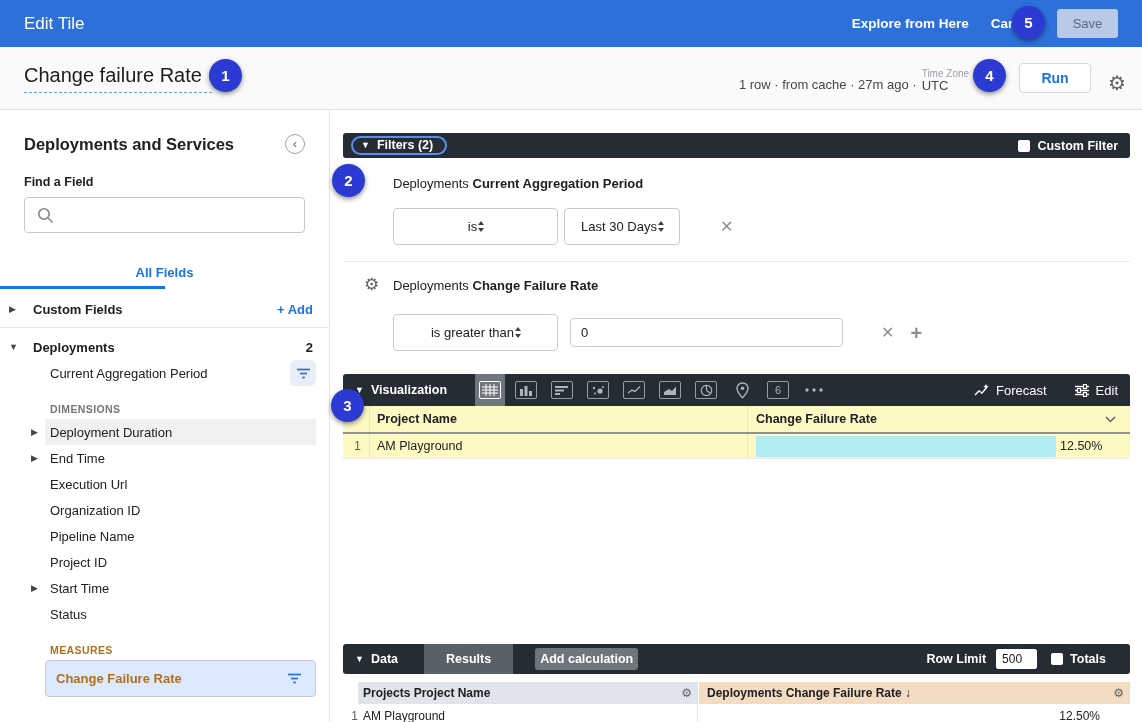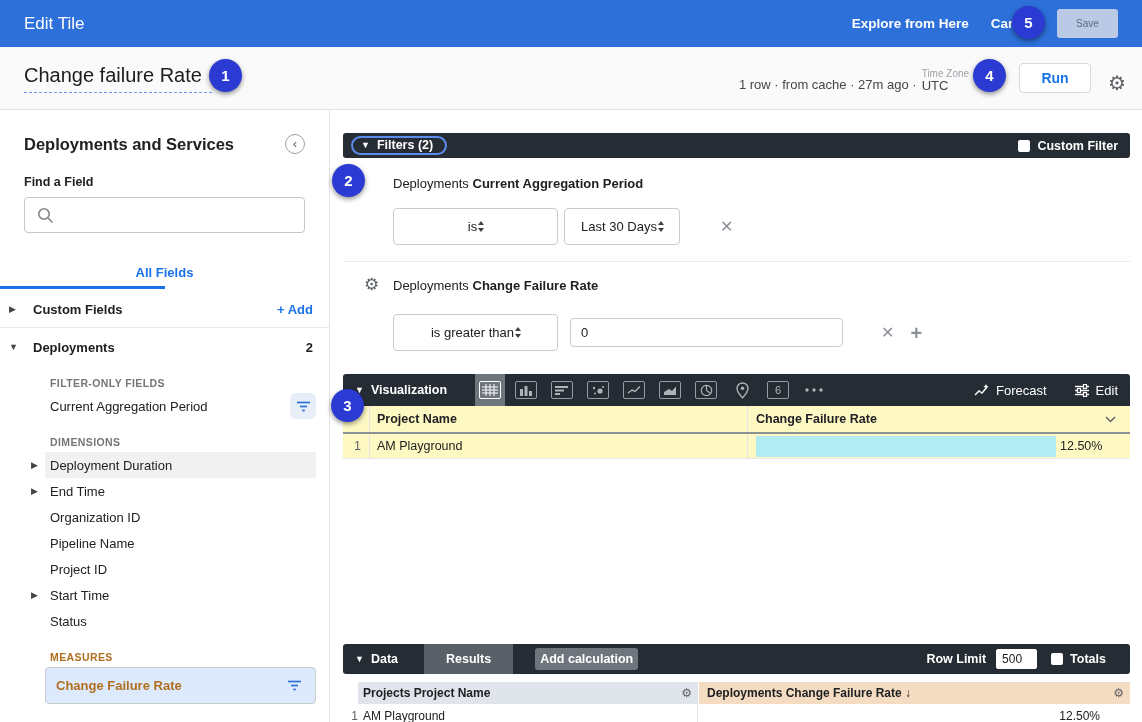--- a/index.html
+++ b/index.html
@@ -4,21 +4,21 @@
 <style>
   * { margin:0; padding:0; box-sizing:border-box; }
   html,body { width:1142px; height:722px; }
   body { font-family:"Liberation Sans", sans-serif; background:#fff; position:relative; overflow:hidden; color:#212121; }
 
   
   .topbar { height:47px; background:#2d70da; display:flex; align-items:center; padding:0 24px; }
   .topbar-title { color:#fff; font-size:17px; }
   .topbar-right { margin-left:auto; display:flex; align-items:center; gap:22px; }
   .tb-link { color:#fff; font-size:13.5px; font-weight:bold; cursor:pointer; white-space:nowrap; }
-  .save-btn { width:61px; height:29px; background:#b9c9e6; color:#5d6b7e; border:none; border-radius:3px; font-size:10px; font-family:inherit; }
+  .save-btn { width:61px; height:29px; background:#b9c9e6; color:#5d6b7e; border:none; border-radius:3px; font-size:13px; font-family:inherit; }
 
   
   .titlebar { height:63px; background:#fafafa; border-bottom:1px solid #e2e2e2; display:flex; align-items:center; padding:0 16px 0 24px; }
   .page-title { font-size:20px; color:#1c1c1c; border-bottom:1px dashed #6b9af0; padding:0 10px 5px 0; }
   .titlebar-right { margin-left:auto; display:flex; align-items:flex-end; }
   .status-text { font-size:13px; color:#44474a; padding-bottom:1px; }
   .tz-block { display:flex; flex-direction:column; margin-left:5px; line-height:1.05; }
   .tz-label { font-size:10px; color:#9aa0a6; }
   .tz-value { font-size:13px; color:#44474a; }
   .run-btn { width:72px; height:30px; margin-left:50px; background:#fff; border:1px solid #d5d8dc; border-radius:4px; color:#1a73e8; font-size:14px; font-weight:bold; font-family:inherit; }
@@ -182,40 +182,42 @@
         <span class="group-label">Custom Fields</span>
         <span class="add-link">+ Add</span>
       </div>
       <div class="sb-divider"></div>
       <div class="grow-row">
         <span class="caret">▼</span>
         <span class="group-label">Deployments</span>
         <span class="group-count">2</span>
       </div>
 
-      <div class="sec-label">FILTER-ONLY FIELDS</div>
       <div class="f-row">
         <span>Current Aggregation Period</span>
         <span class="filter-chip-btn">
           <svg width="15" height="13" viewBox="0 0 15 13">
               <line x1="1" y1="2.5" x2="14" y2="2.5" stroke="#2b6fd8" stroke-width="1.7"></line>
               <line x1="4" y1="6.5" x2="11" y2="6.5" stroke="#2b6fd8" stroke-width="1.7"></line>
               <line x1="6.2" y1="10.5" x2="8.8" y2="10.5" stroke="#2b6fd8" stroke-width="1.7"></line>
             </svg>
         </span>
       </div>
 
       <div class="sec-label">DIMENSIONS</div>
       <div class="f-row hl-gray">
           <span class="caret">▶</span>
           <span>Deployment Duration</span>
         </div>
       <div class="f-row">
           <span class="caret">▶</span>
           <span>End Time</span>
+        </div>
+      <div class="f-row">
+          <span>Execution Url</span>
         </div>
       <div class="f-row">
           <span>Organization ID</span>
         </div>
       <div class="f-row">
           <span>Pipeline Name</span>
         </div>
       <div class="f-row">
           <span>Project ID</span>
         </div>

